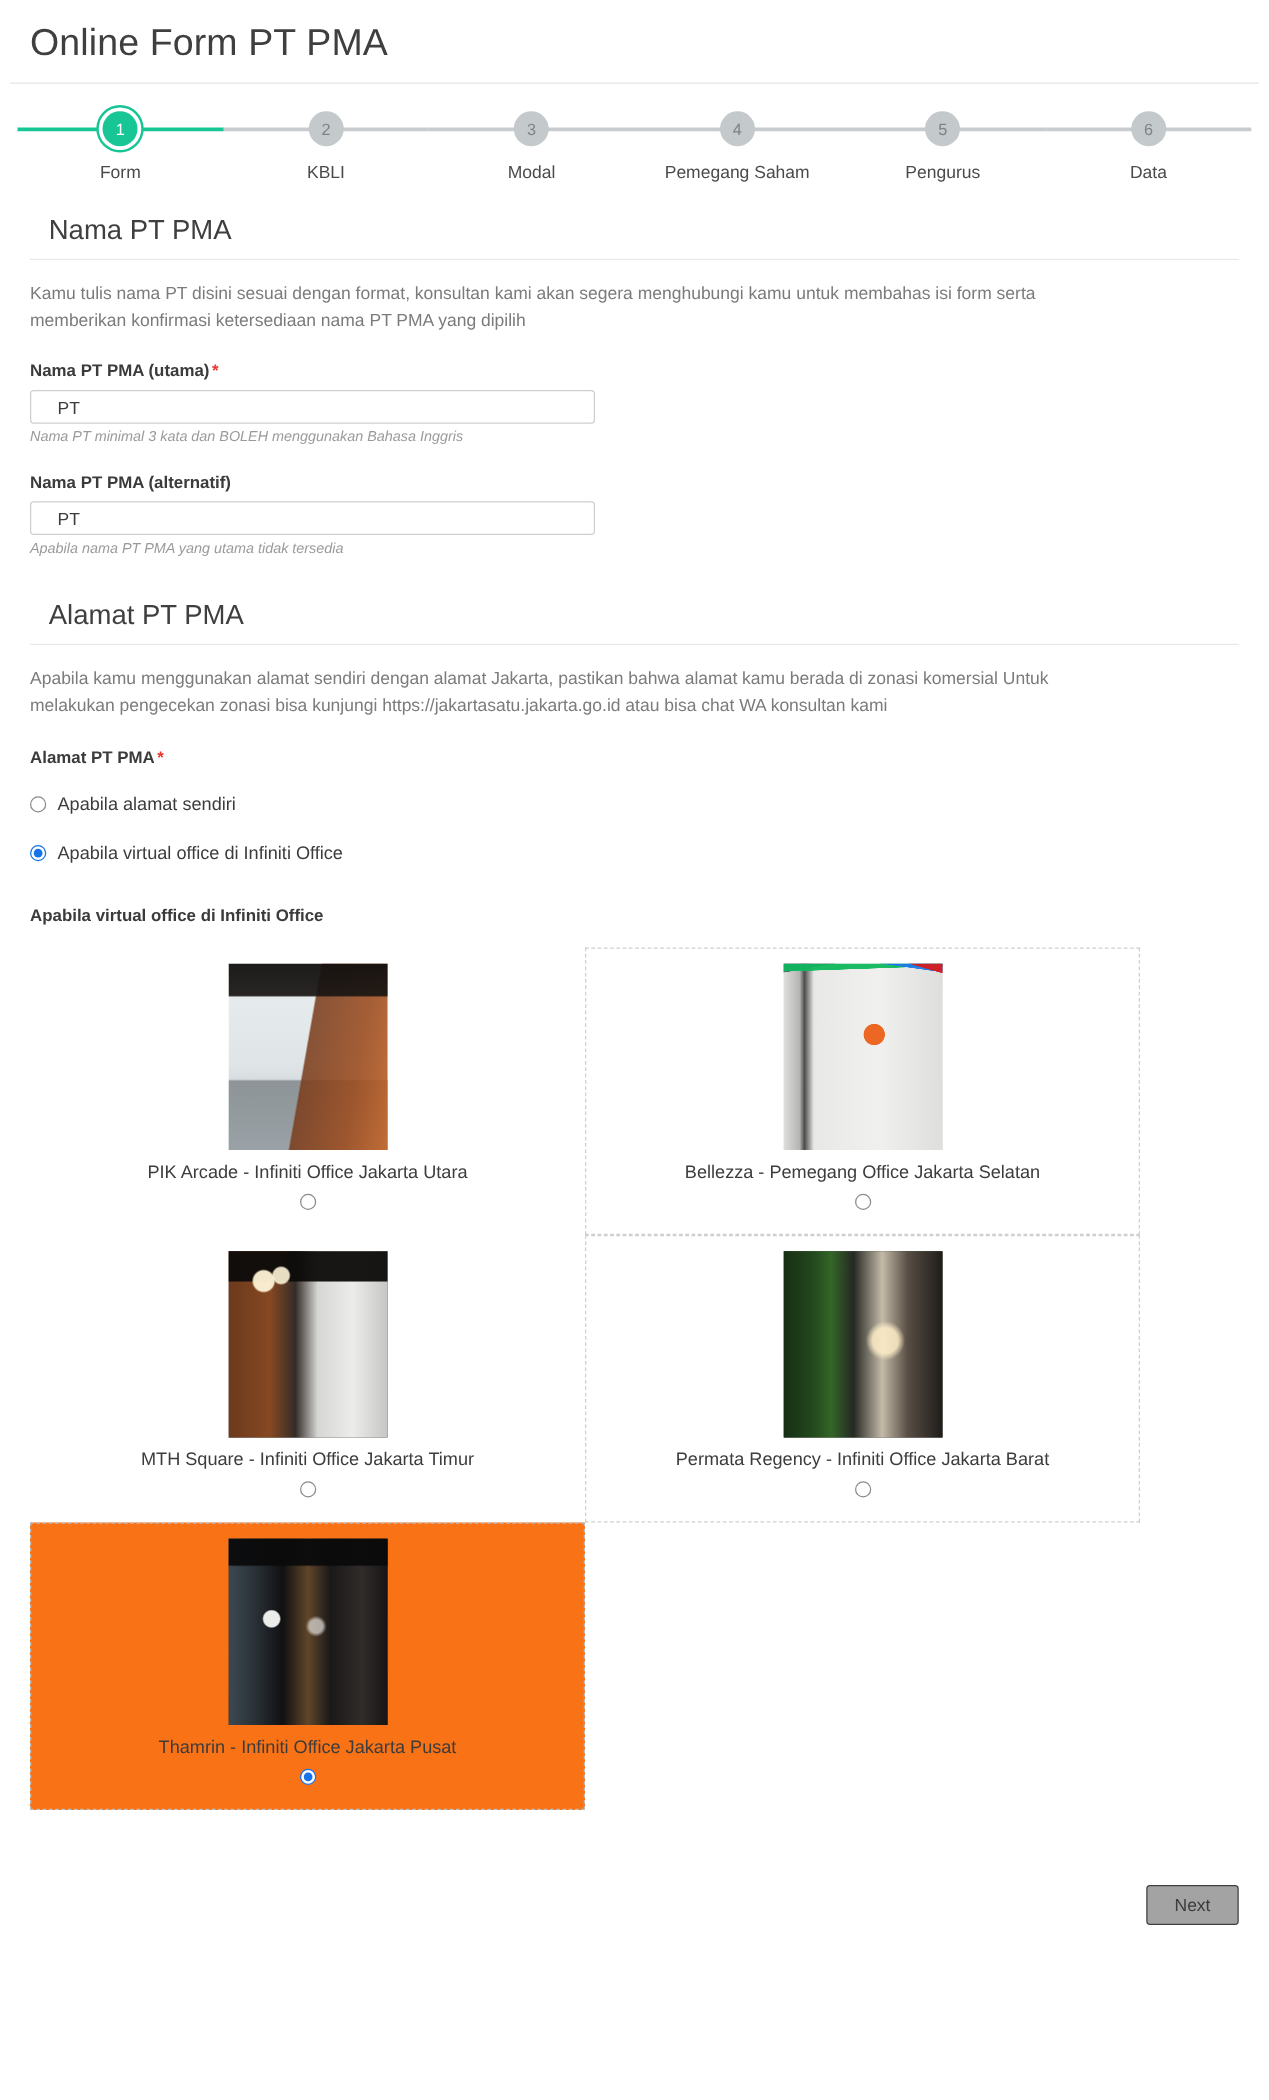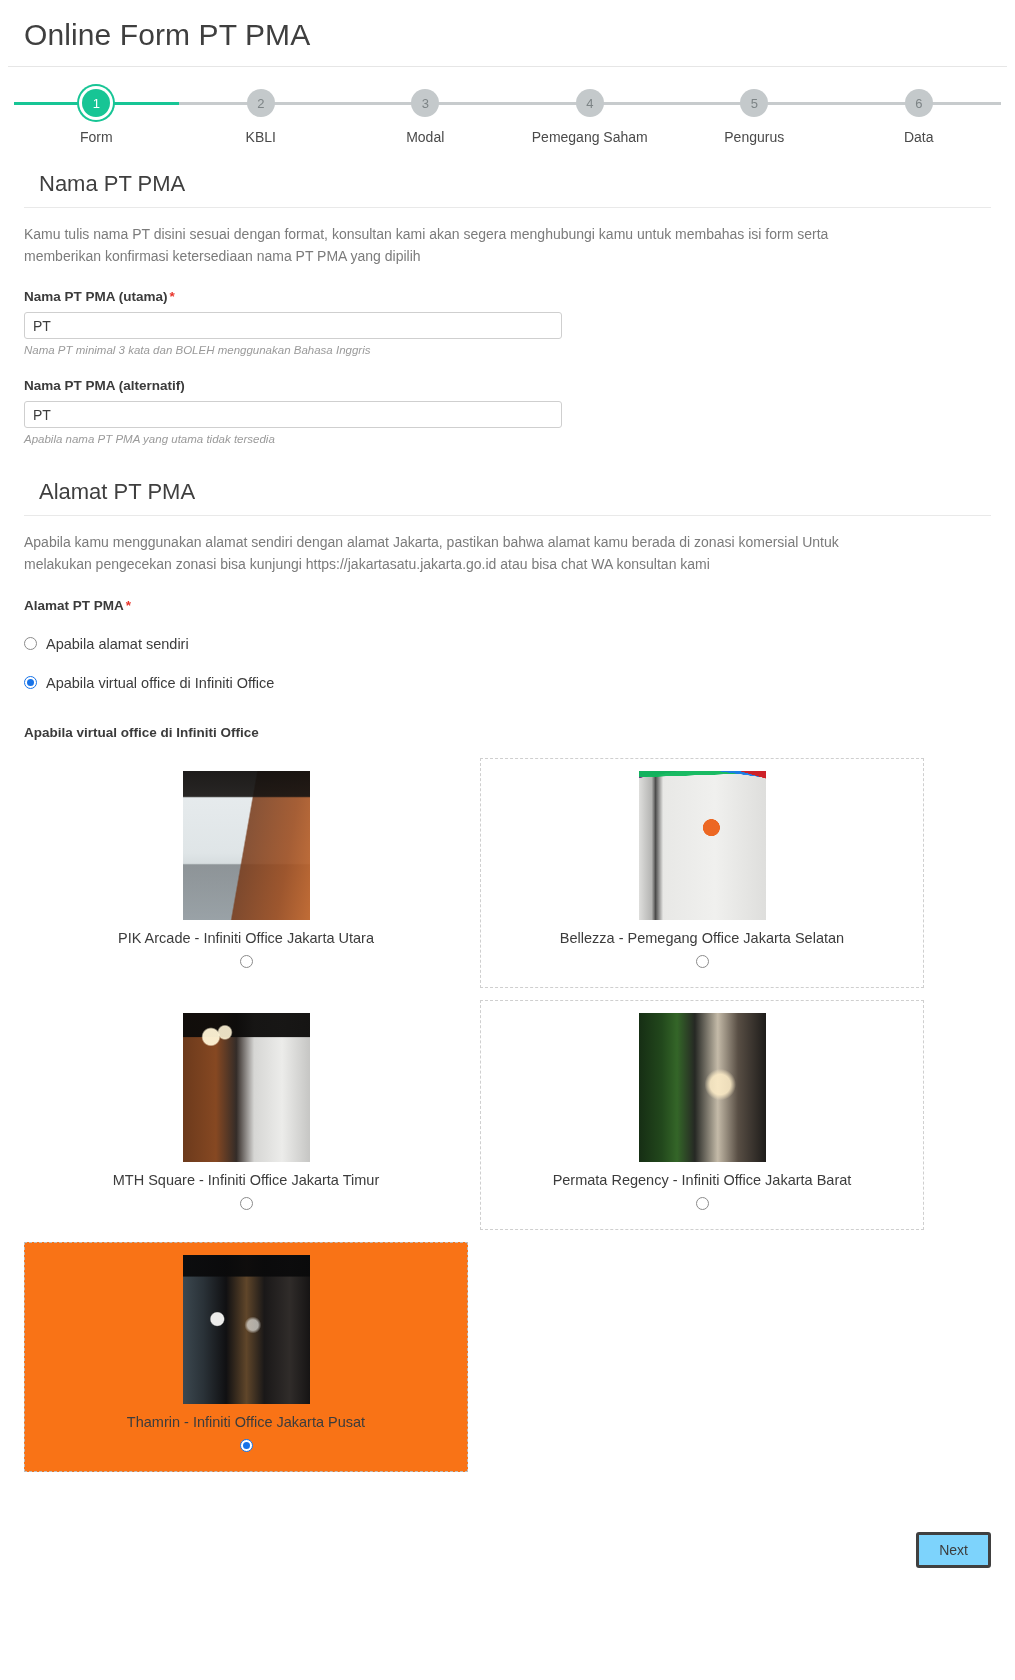--- a/index.html
+++ b/index.html
@@ -92,23 +92,23 @@
   .field { margin-top: 22px; }
   .field-label {
     font-size: 13.5px;
     font-weight: bold;
     color: #3b3b3b;
     margin-bottom: 8px;
   }
   .req { color: #e8342a; font-weight: bold; margin-left: 2px; }
   .text-input {
     display: block;
-    width: 538px;
+    width: 452px;
     height: 27px;
-    padding: 4px 8px;
+    padding: 4px 21px;
     border: 1px solid #cfcfcf;
     border-radius: 3px;
     background: #fff;
     font-family: "Liberation Sans", sans-serif;
     font-size: 14px;
     color: #3c3c3c;
     outline: none;
   }
   .hint {
     font-size: 11.5px;
@@ -154,21 +154,20 @@
     font-weight: bold;
     color: #3b3b3b;
     margin-top: 34px;
   }
   .card-grid {
     margin-top: 18px;
     display: grid;
     grid-template-columns: 444px 444px;
     column-gap: 0px;
     row-gap: 0px;
-    gap: 12px;
   }
   .card {
     padding: 12px 10px 14px 10px;
     text-align: center;
     border: 1px dashed transparent;
     min-height: 230px;
   }
   .card.outlined { border-color: #cfcfcf; }
   .card.selected {
     border-color: #bdbdbd;
@@ -208,23 +207,23 @@
 
   
   .footer {
     margin: 60px 24px 20px 24px;
     display: flex;
     justify-content: flex-end;
   }
   .next-btn {
     min-width: 74px;
     padding: 7px 20px;
-    border: 3px solid #404040;
+    border: 1px solid #404040;
     border-radius: 3px;
-    background: #7dd3fc;
+    background: #a3a3a3;
     color: #3c3c3c;
     font-family: "Liberation Sans", sans-serif;
     font-size: 14px;
     cursor: pointer;
   }
 </style>
 </head>
 <body>
 
 <div class="page">

